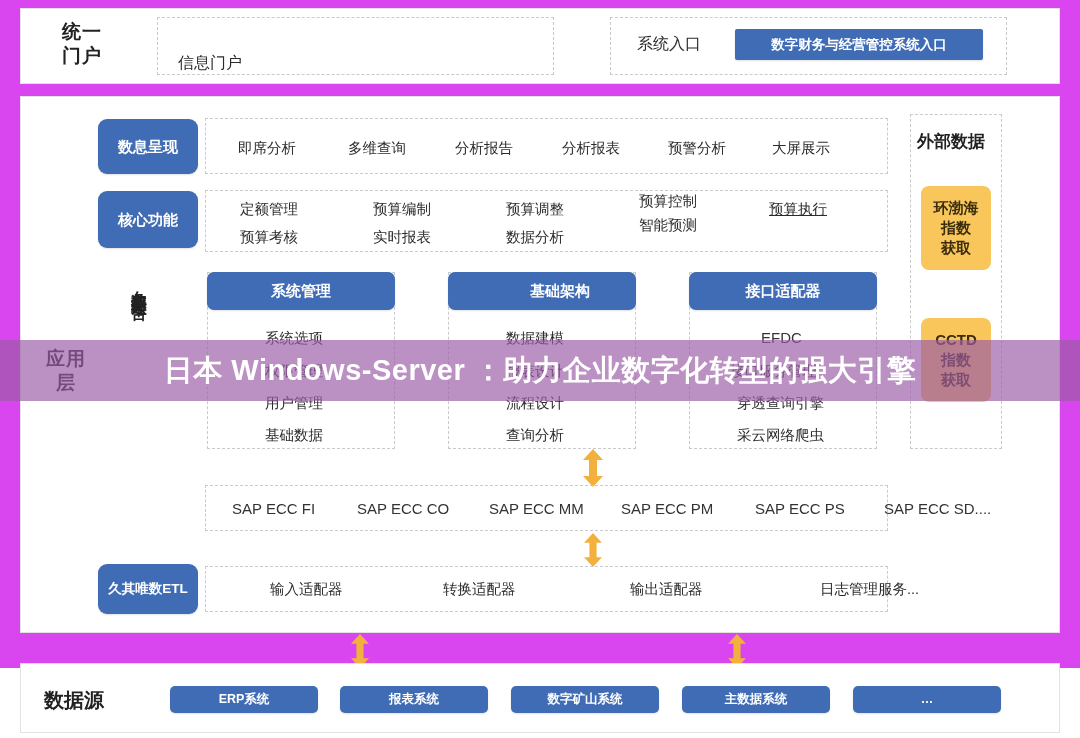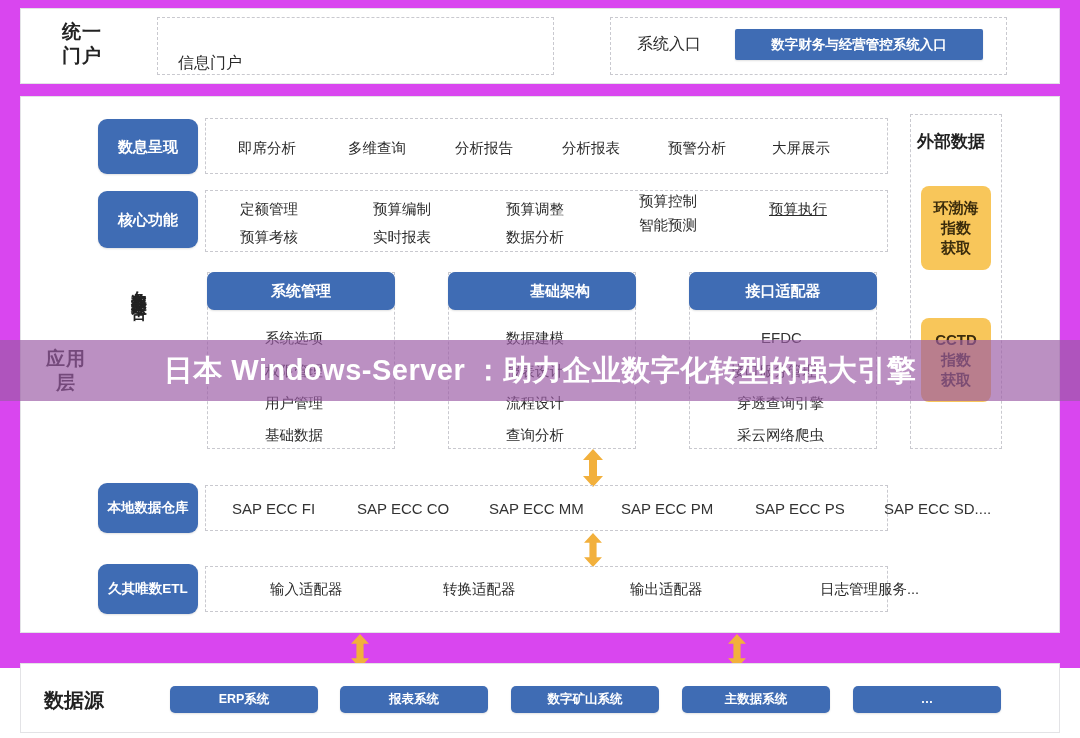--- a/index.html
+++ b/index.html
@@ -173,21 +173,20 @@
       <div>指数</div>
       <div>获取</div>
     </div>
   </div>
 
   <svg class="arrow" style="left:581px; top:449px;" width="24" height="38" viewBox="0 0 24 38">
     <path d="M12 0 L22 11 L16 11 L16 27 L22 27 L12 38 L2 27 L8 27 L8 11 L2 11 Z" fill="#f2b03c"></path>
   </svg>
 
   <div class="dashed" style="left:205px; top:485px; width:683px; height:46px;"></div>
-  <div class="blue-box blue-sm" style="left:98px; top:483px; width:100px; height:50px; font-size:13.5px;">本地数据仓库</div>
 
   <div class="lbl lbl-en" style="left:232px; top:500px;">SAP ECC FI</div>
   <div class="lbl lbl-en" style="left:357px; top:500px;">SAP ECC CO</div>
   <div class="lbl lbl-en" style="left:489px; top:500px;">SAP ECC MM</div>
   <div class="lbl lbl-en" style="left:621px; top:500px;">SAP ECC PM</div>
   <div class="lbl lbl-en" style="left:755px; top:500px;">SAP ECC PS</div>
   <div class="lbl lbl-en" style="left:884px; top:500px;">SAP ECC SD....</div>
 
   <svg class="arrow" style="left:581px; top:533px;" width="24" height="34" viewBox="0 0 24 38">
     <path d="M12 0 L22 11 L16 11 L16 27 L22 27 L12 38 L2 27 L8 27 L8 11 L2 11 Z" fill="#f2b03c"></path>

